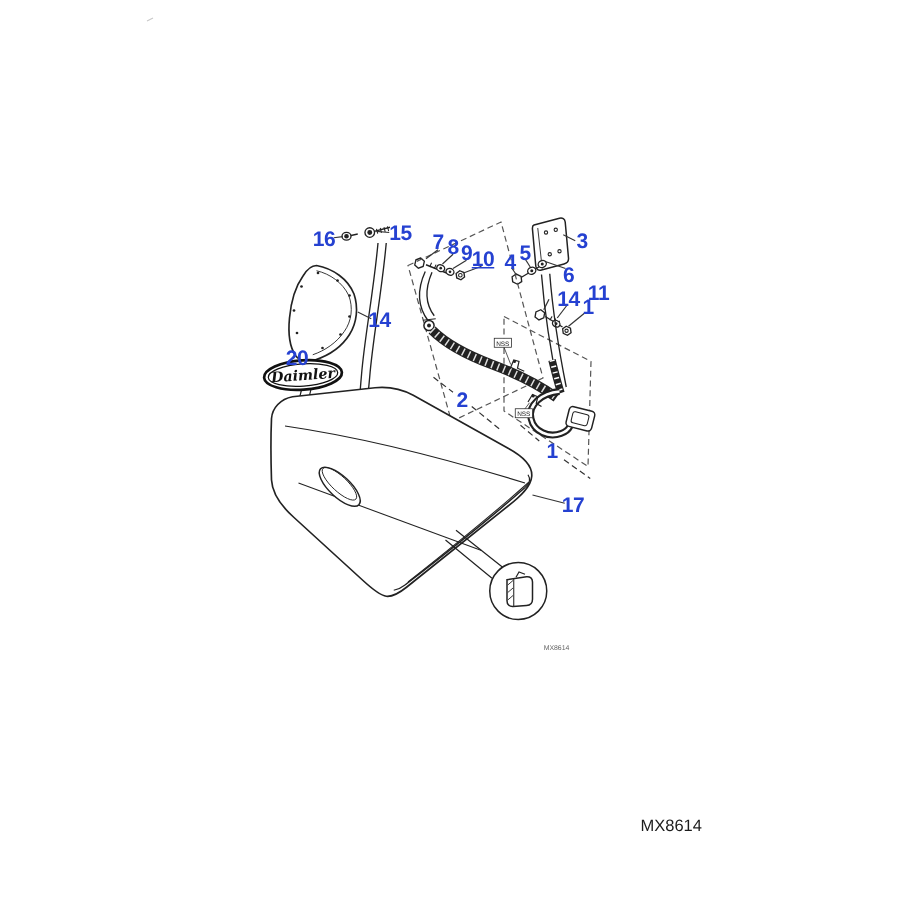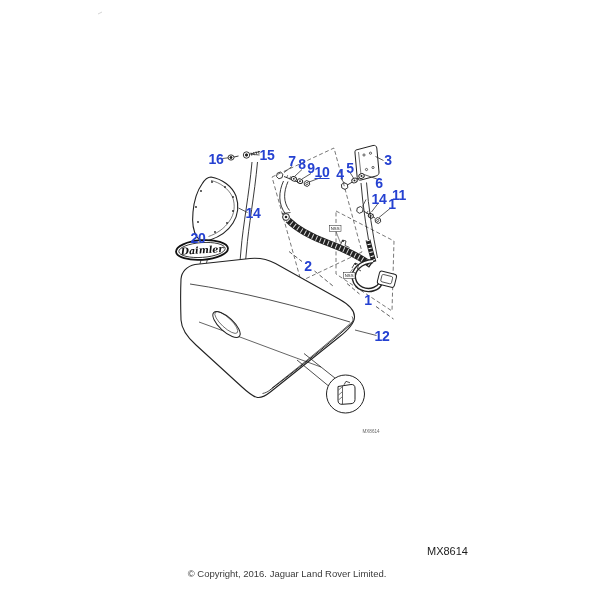--- a/index.html
+++ b/index.html
@@ -215,20 +215,19 @@
       <div class="callout" style="left: 292px; top: 161px;">7</div>
       <div class="callout" style="left: 302px; top: 164px;">8</div>
       <div class="callout" style="left: 311px; top: 168px;">9</div>
       <div class="callout" style="left: 322px; top: 172px; text-decoration: underline;">10</div>
       <div class="callout" style="left: 367px; top: 195px; margin-left: 32px;">11</div>
       <div class="callout" style="left: 379px; top: 199px;">14</div>
       <div class="callout" style="left: 392px; top: 204px;">1</div>
       <div class="callout" style="left: 253px; top: 213px;">14</div>
       <div class="callout" style="left: 267px; top: 155px;">15</div>
       <div class="callout" style="left: 216px; top: 159px; text-align: right;">16</div>
-      <div class="callout" style="left: 382px; top: 336px;">12</div>
+      <div class="callout" style="left: 382px; top: 336px;">17</div>
       <div class="callout" style="left: 198px; top: 238px;">20</div>
     </div>
 
 <div class="figure-code">MX8614</div>
-<div class="copyright">© Copyright, 2016. Jaguar Land Rover Limited.</div>
 
 </div>
 
 </body></html>

